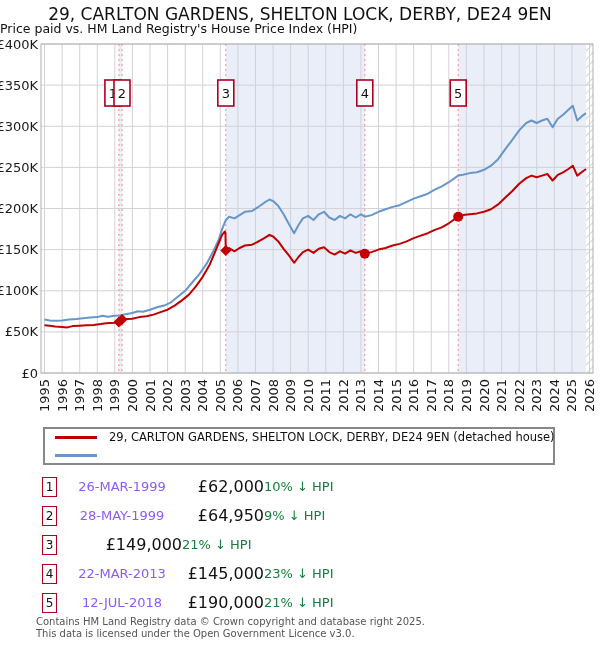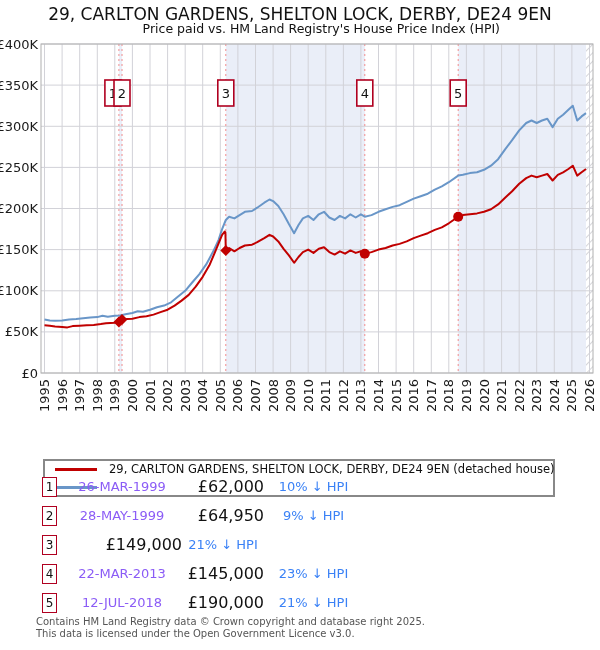--- a/index.html
+++ b/index.html
@@ -1,36 +1,36 @@
 <!DOCTYPE html>
 <html><head>
 <meta charset="utf-8">
 <style>
   html,body{margin:0;padding:0;background:#fff;}
   .canvas{position:relative;width:600px;height:650px;background:#fff;overflow:hidden;
           font-family:"DejaVu Sans","Liberation Sans",sans-serif;color:#111;}
   .title{position:absolute;top:4px;left:0;width:600px;text-align:center;
          font-size:17px;color:#111;}
-  .subtitle{position:absolute;top:21px;left:0;width:500px;text-align:right;
+  .subtitle{position:absolute;top:21px;left:0;width:500px;text-align:left;
             font-size:12.5px;color:#111;}
   #chart-svg{position:absolute;top:0;left:0;}
   .legend{position:absolute;top:427px;left:43px;width:512px;height:38px;
           border:2px solid #888;background:#fff;box-sizing:border-box;
-          display:flex;flex-direction:column;justify-content:center;gap:2px;margin-top:32px;}
+          display:flex;flex-direction:column;justify-content:center;gap:2px;}
   .legend-row{display:flex;align-items:center;height:16px;padding-left:10px;}
   .swatch{display:inline-block;width:42px;height:3px;margin-right:12px;flex:0 0 42px;}
   .legend-label{font-size:11.5px;white-space:nowrap;color:#111;}
   .sales-table{position:absolute;top:472px;left:42px;}
   .sale-row{display:grid;grid-template-columns:20px 120px 82px 99px;
             align-items:center;height:29px;}
   .sale-num{width:13px;height:18px;border:1px solid #b00020;background:#fff;
             font-size:12px;line-height:18px;text-align:center;color:#111;}
   .sale-date{font-size:13px;text-align:center;color:#8b5cf6;}
   .sale-price{font-size:16px;text-align:right;color:#111;}
-  .sale-hpi{font-size:13px;text-align:center;color:#3b82f6;}
+  .sale-hpi{font-size:13px;text-align:left;color:#15803d;}
   .footer{position:absolute;top:616px;left:36px;font-size:10px;color:#555;
           line-height:1.18;}
 </style>
 </head>
 <body>
 
 <div class="canvas">
   <div class="title">29, CARLTON GARDENS, SHELTON LOCK, DERBY, DE24 9EN</div>
   <div class="subtitle">Price paid vs. HM Land Registry's House Price Index (HPI)</div>
 

